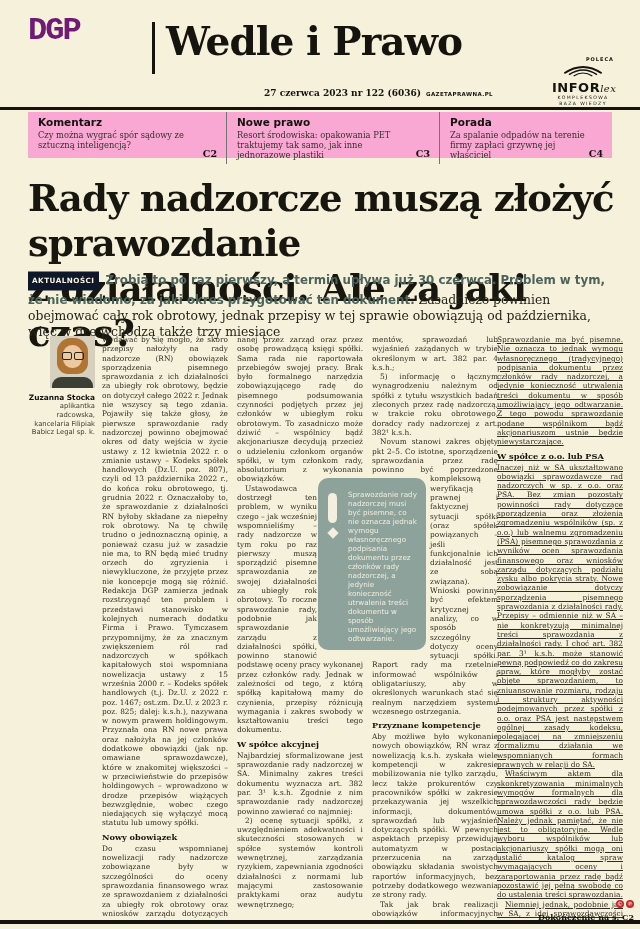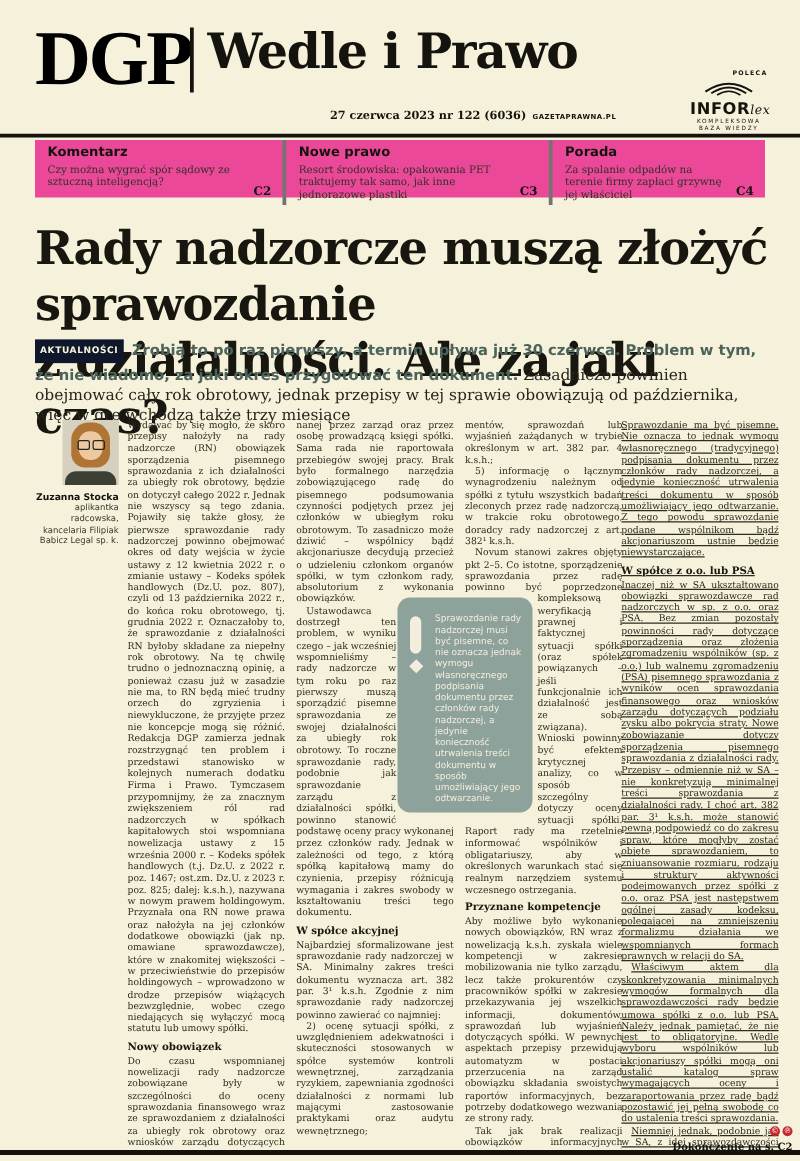--- a/index.html
+++ b/index.html
@@ -1,35 +1,35 @@
 <!DOCTYPE html>
 <html lang="pl"><head>
 <meta charset="utf-8">
 <style>
   html,body{margin:0;padding:0;}
   body{width:640px;height:929px;background:#f5f1da;font-family:"DejaVu Serif",serif;color:#2e2c22;}
   .page{position:relative;width:640px;height:929px;overflow:hidden;background:#f5f1da;}
 
   
-  .logo{position:absolute;left:28px;top:12px;font-size:62px;font-weight:bold;letter-spacing:-2px;color:#000000;font-family:Liberation Serif, serif;}
+  .logo{position:absolute;left:28px;top:12px;font-size:32px;font-weight:bold;letter-spacing:-2px;color:#701a75;font-family:Liberation Mono, monospace;}
   .vrule{position:absolute;left:152px;top:22px;width:3px;height:52px;background:#14130e;}
   .title{position:absolute;left:166px;top:18px;font-size:39px;font-weight:bold;letter-spacing:-1px;color:#14130e;}
   .subtitle{position:absolute;left:28px;top:80px;font-size:17px;font-weight:bold;word-spacing:4px;color:#14130e;}
   .issue{position:absolute;left:264px;top:88px;font-size:9px;font-weight:bold;color:#14130e;}
   .site{font-family:"DejaVu Sans",sans-serif;font-size:5.5px;font-weight:bold;letter-spacing:.4px;margin-left:5px;color:#14130e;}
   .promo{position:absolute;left:552px;top:56px;width:62px;text-align:center;color:#14130e;}
   .promo .poleca{font-family:"DejaVu Sans",sans-serif;font-size:5px;font-weight:bold;letter-spacing:1px;text-align:right;}
   .promo .brand{font-family:"DejaVu Sans",sans-serif;font-size:13px;font-weight:bold;letter-spacing:.5px;line-height:13px;}
   .promo .brand .lex{font-family:"DejaVu Serif",serif;font-style:italic;font-weight:normal;font-size:10px;}
   .promo .tag{font-family:"DejaVu Sans",sans-serif;font-size:4.6px;letter-spacing:1.4px;line-height:6px;}
   .mast-rule{position:absolute;left:0;top:107px;width:640px;height:3px;background:#14130e;}
 
   
-  .strip{position:absolute;left:28px;top:112px;width:584px;height:46px;background:#ec4899;display:grid;grid-template-columns:198px 213px 173px;}
-  .cell{position:relative;padding:5px 26px 4px 10px;border-left:3px solid #737373;}
+  .strip{position:absolute;left:28px;top:112px;width:584px;height:46px;background:#f9a8d4;display:grid;grid-template-columns:198px 213px 173px;}
+  .cell{position:relative;padding:5px 26px 4px 10px;border-left:1px solid #737373;}
   .cell:first-child{border-left:none;}
   .cell h3{margin:0 0 2px;font-family:"DejaVu Sans",sans-serif;font-size:10.5px;line-height:11px;color:#14130e;}
   .cell p{margin:0;font-size:8.3px;line-height:10px;color:#33312a;}
   .cell .ref{position:absolute;right:9px;bottom:5px;font-size:9.5px;font-weight:bold;color:#14130e;}
 
   
   .headline{position:absolute;left:28px;top:176px;width:600px;font-size:37px;line-height:45px;font-weight:bold;letter-spacing:-.8px;color:#17160f;}
   .lead{position:absolute;left:28px;top:272px;width:584px;font-size:12.4px;line-height:15.5px;}
   .badge{display:inline-block;background:#0f172a;color:#f7f3dd;font-family:"DejaVu Sans",sans-serif;font-weight:bold;font-size:7.2px;letter-spacing:.5px;padding:1px 4px 2px;transform:translateY(-1.5px);margin-right:3px;}
   .lead .strong{font-family:"DejaVu Sans",sans-serif;font-weight:bold;font-size:11.8px;color:#4b635a;}

